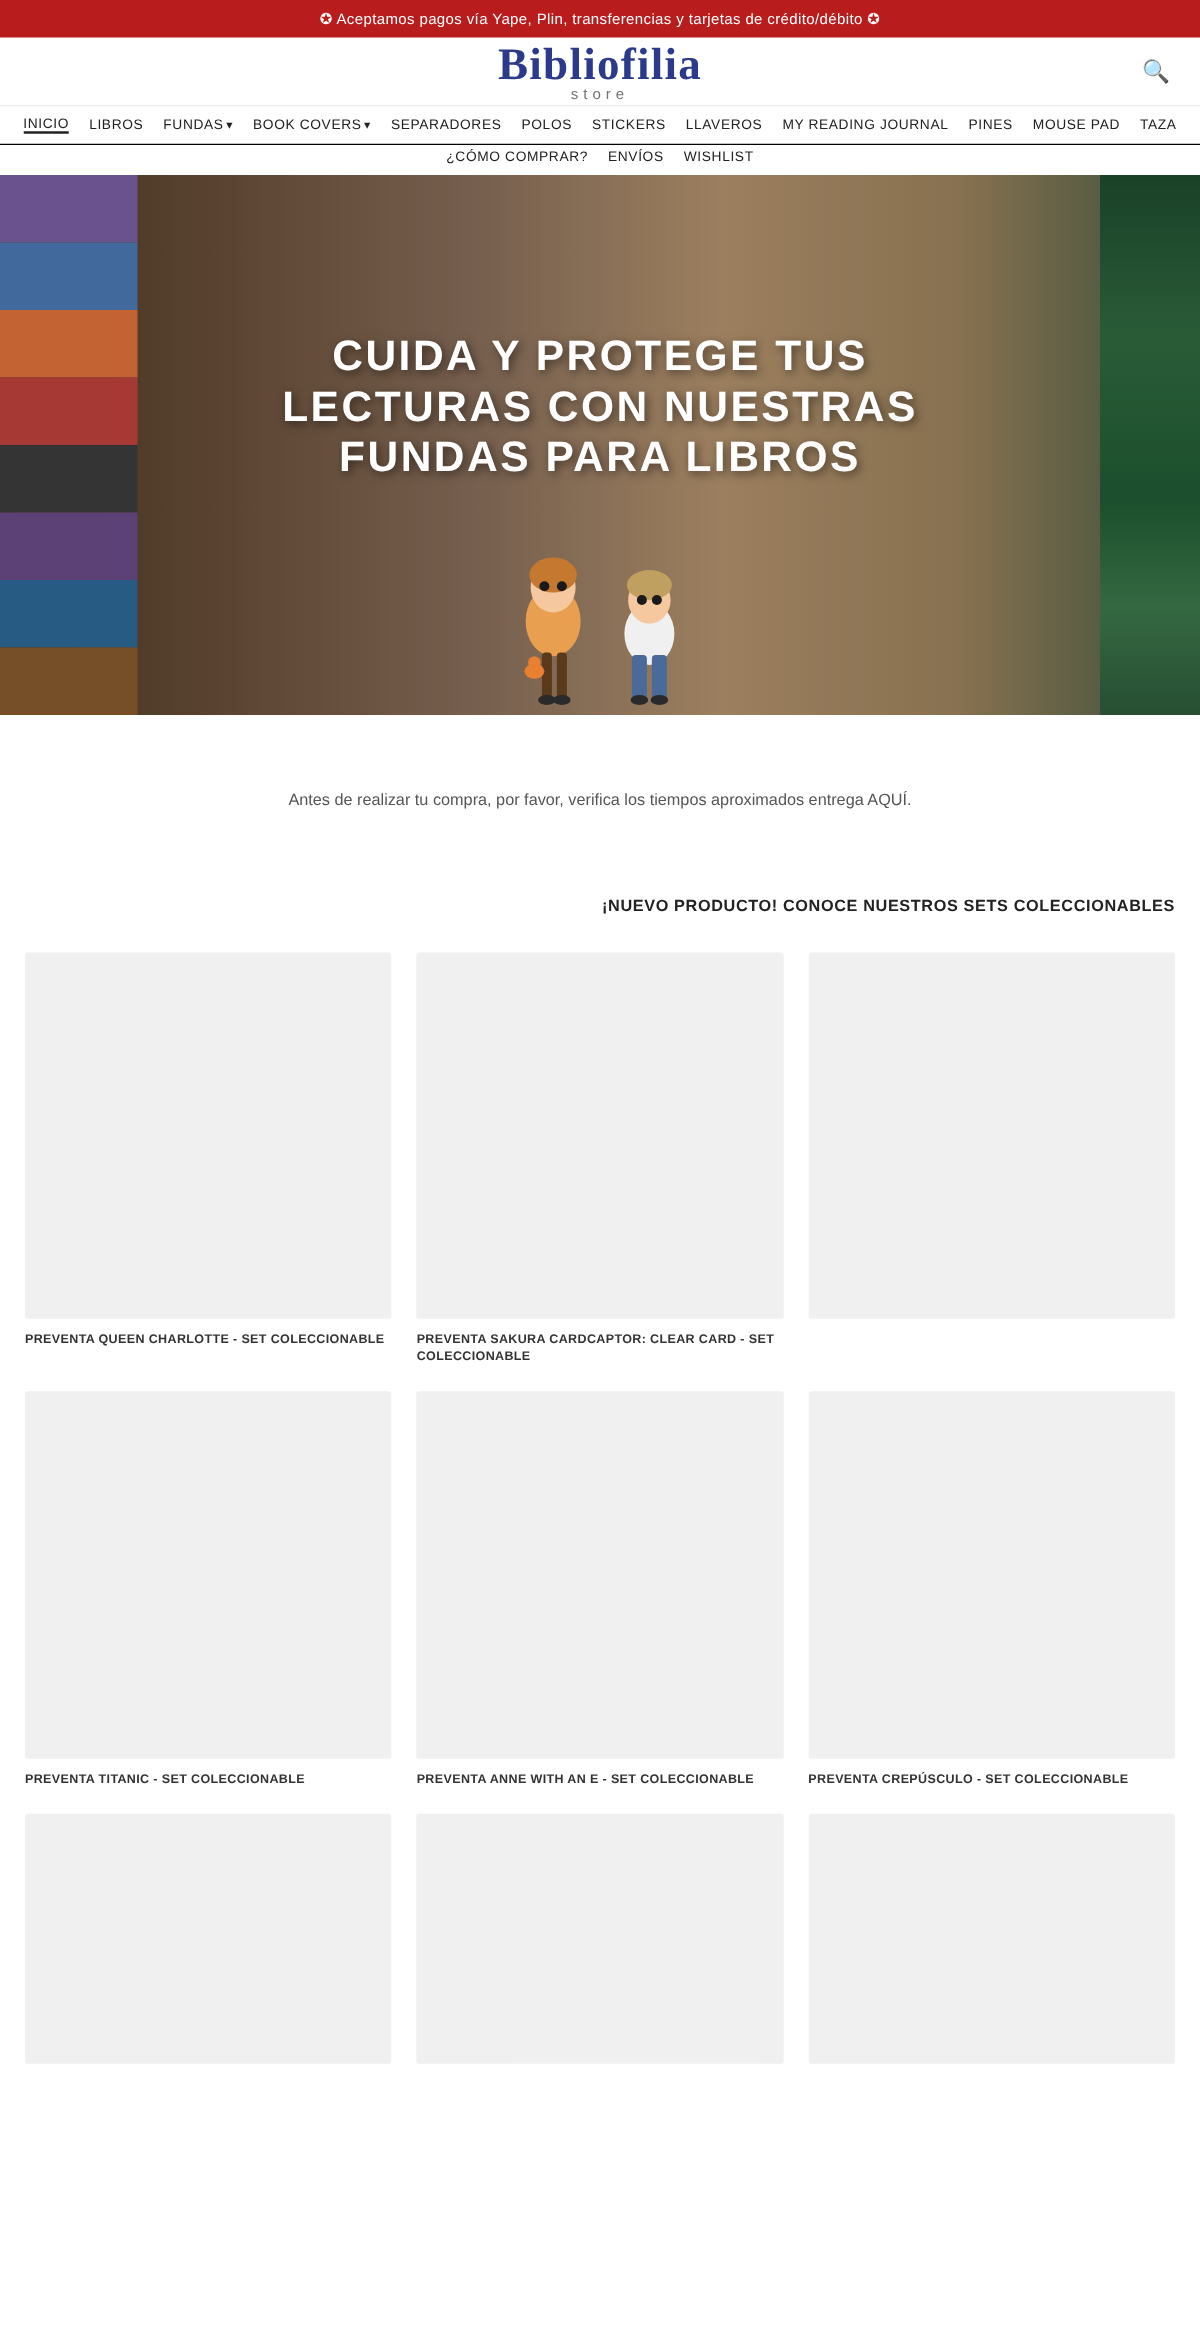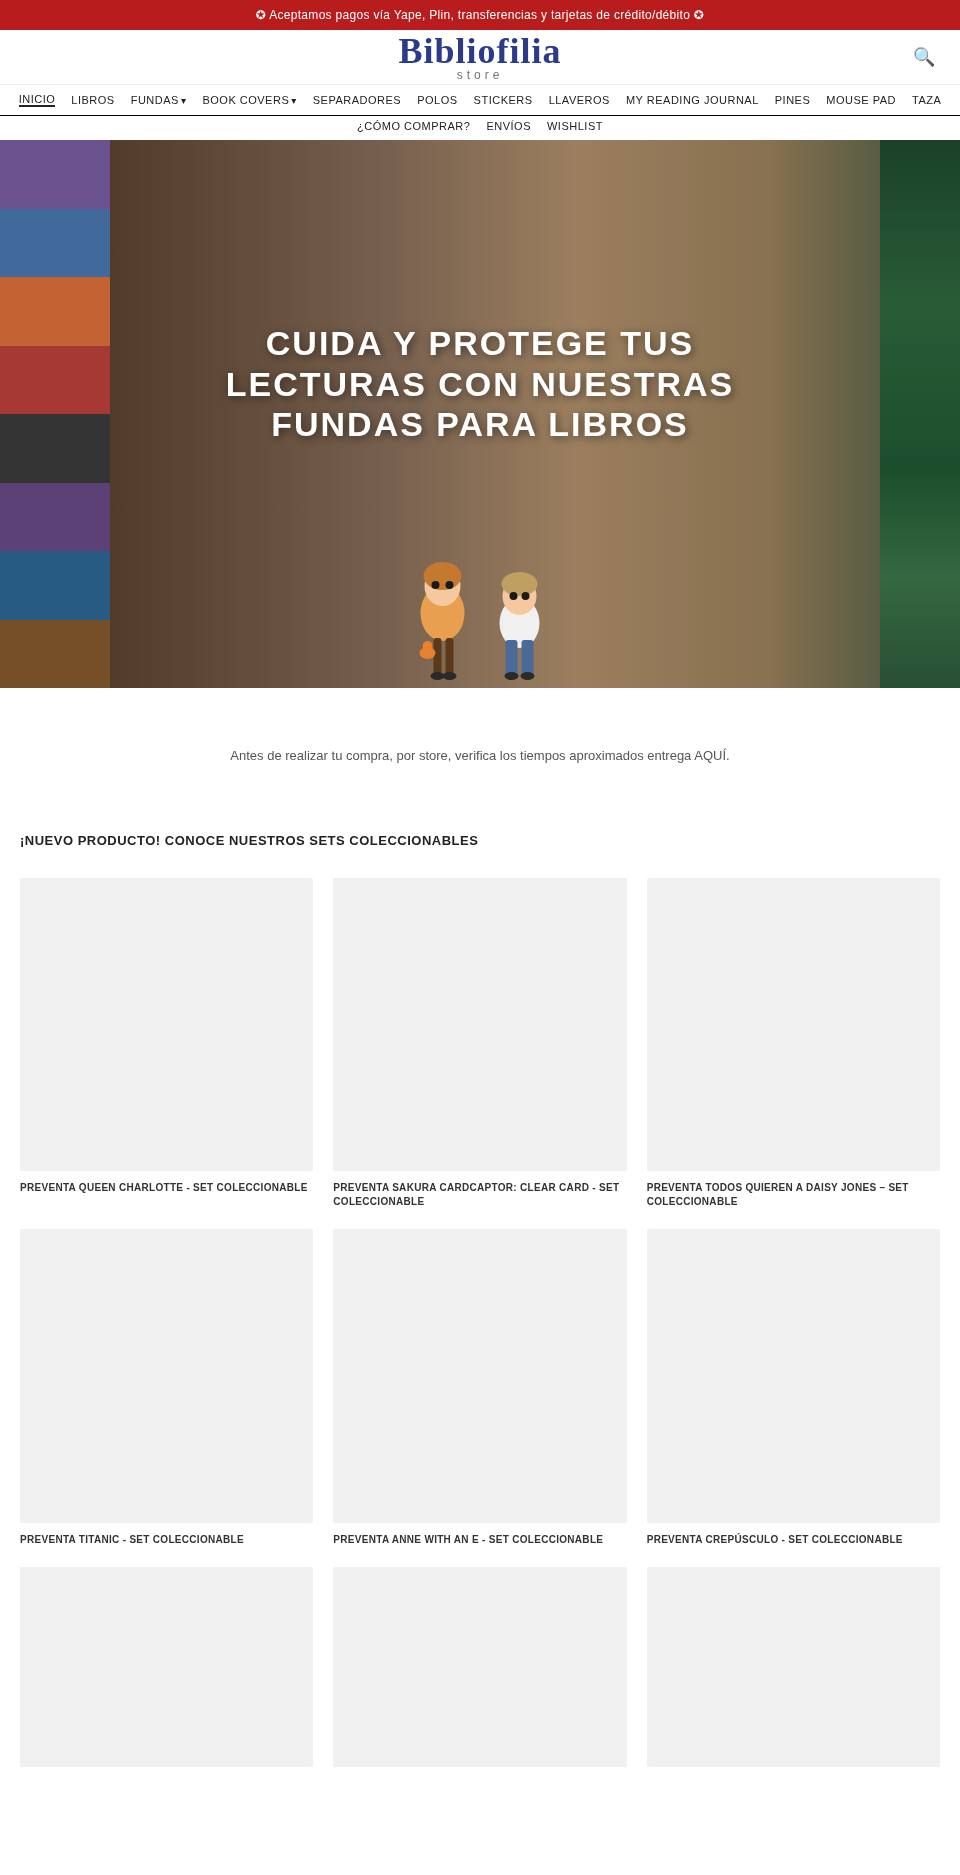--- a/index.html
+++ b/index.html
@@ -87,21 +87,21 @@
       gap: 16px;
       padding: 4px 16px 8px;
     }
     .nav-row-2 .nav-item {
       font-size: 11px;
     }
 
     
     .hero {
       width: 100%;
-      height: 548px;
+      height: 432px;
       background: linear-gradient(
         to right,
         #4a3520 0%,
         #6b4f38 20%,
         #8b6f5a 40%,
         #b8956e 60%,
         #a0845c 80%,
         #3d5a40 100%
       );
       position: relative;
@@ -166,21 +166,21 @@
       color: #222;
       margin-bottom: 12px;
     }
     .envios-desc {
       font-size: 13px;
       color: #555;
     }
 
     
     .new-product-section {
-      text-align: left;
+      text-align: right;
       padding: 20px 20px 10px;
     }
     .new-product-title {
       font-size: 13px;
       font-weight: 700;
       color: #222;
       letter-spacing: 0.5px;
       text-transform: uppercase;
     }
 
@@ -349,21 +349,21 @@
 
   <div class="hero-text-block" style="margin-top: -60px;">
     <div class="hero-main-text">CUIDA Y PROTEGE TUS LECTURAS CON NUESTRAS FUNDAS PARA LIBROS</div>
   </div>
 </div>
 
 <div class="spacer"></div>
 
 <div class="envios-section">
   <p class="envios-desc">
-    <span>Antes de realizar tu compra, por store, verifica los tiempos aproximados entrega AQUÍ.</span>
+    <span>Antes de realizar tu compra, por favor, verifica los tiempos aproximados entrega AQUÍ.</span>
   </p>
 </div>
 
 <div class="spacer"></div>
 
 <div class="new-product-section">
   <p class="new-product-title">¡NUEVO PRODUCTO! CONOCE NUESTROS SETS COLECCIONABLES</p>
 </div>
 
 <div class="product-grid">
@@ -373,21 +373,20 @@
     <span class="product-name">PREVENTA QUEEN CHARLOTTE - SET COLECCIONABLE</span>
   </div>
 
   <div class="product-card">
     <div class="product-image-placeholder"></div>
     <span class="product-name">PREVENTA SAKURA CARDCAPTOR: CLEAR CARD - SET COLECCIONABLE</span>
   </div>
 
   <div class="product-card">
     <div class="product-image-placeholder"></div>
-    <span class="product-name">PREVENTA TODOS QUIEREN A DAISY JONES – SET COLECCIONABLE</span>
   </div>
 
   <div class="product-card">
     <div class="product-image-placeholder"></div>
     <span class="product-name">PREVENTA TITANIC - SET COLECCIONABLE</span>
   </div>
 
   <div class="product-card">
     <div class="product-image-placeholder"></div>
     <span class="product-name">PREVENTA ANNE WITH AN E - SET COLECCIONABLE</span>

